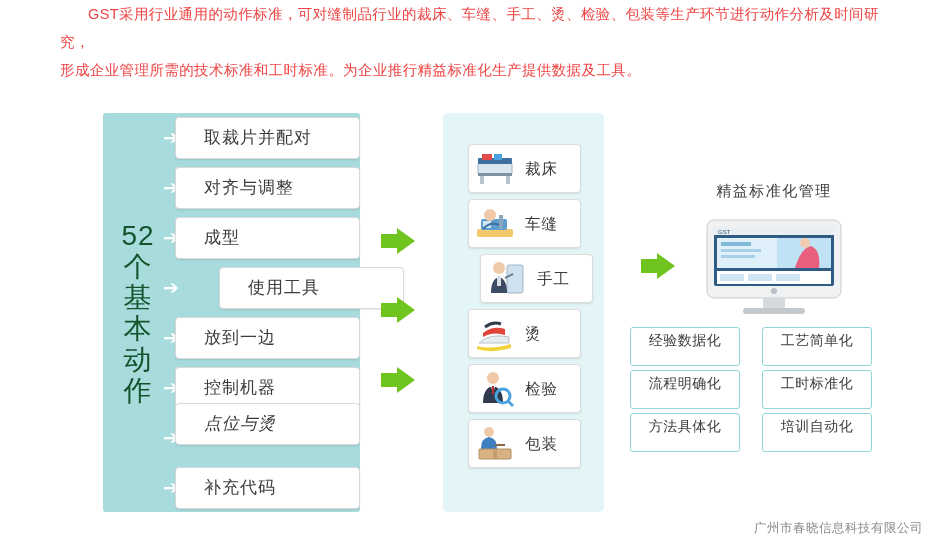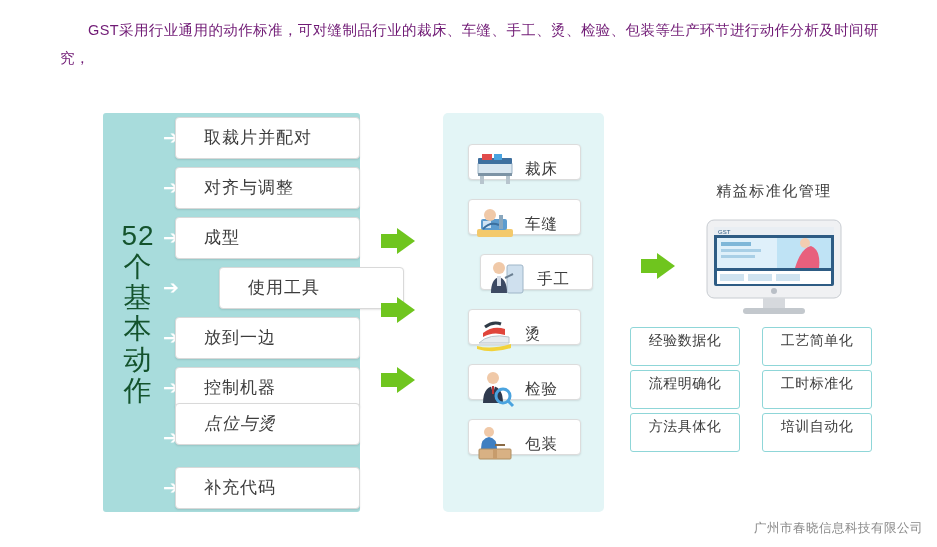--- a/index.html
+++ b/index.html
@@ -12,24 +12,24 @@
     background: #ffffff;
     font-family: "Liberation Sans", sans-serif;
     overflow: hidden;
     position: relative;
   }
 
   
   #intro {
     position: absolute;
     left: 60px;
-    top: 16px;
+    top: 0;
     width: 820px;
     font-size: 14.5px;
-    color: #701a75;
+    color: #ef4444;
     line-height: 28px;
     letter-spacing: 0.4px;
   }
   #intro .line1 { text-indent: 28px; }
   #intro .line2 { }
 
   
   #left-panel {
     position: absolute;
     left: 103px;
@@ -89,21 +89,21 @@
     top: 113px;
     width: 161px;
     height: 399px;
     background: #e3f5f6;
     border-radius: 5px;
   }
   .proc-card {
     position: absolute;
     left: 468px;
     width: 113px;
-    height: 36px;
+    height: 49px;
     background: #ffffff;
     border: 1px solid #dcdcdc;
     border-radius: 4px;
     box-shadow: 0 1px 2px rgba(0,0,0,0.10);
     box-sizing: border-box;
   }
   .proc-card .pic {
     position: absolute;
     left: 4px;
     top: 3px;
@@ -188,20 +188,21 @@
     font-size: 12.5px;
     color: #8a8a8a;
     letter-spacing: 0.5px;
   }
 </style>
 </head>
 <body>
 
 <div id="intro">
   <div class="line1">GST采用行业通用的动作标准，可对缝制品行业的裁床、车缝、手工、烫、检验、包装等生产环节进行动作分析及时间研究，</div>
+  <div class="line2">形成企业管理所需的技术标准和工时标准。为企业推行精益标准化生产提供数据及工具。</div>
 </div>
 
 <div id="left-panel"></div>
 <div id="left-label">52个基本动作</div>
 
 <div class="motion-arrow" style="top:117px;">➔</div>
 <div class="motion-row" style="top:117px;">
   <span class="txt">取裁片并配对</span>
 </div>
 

